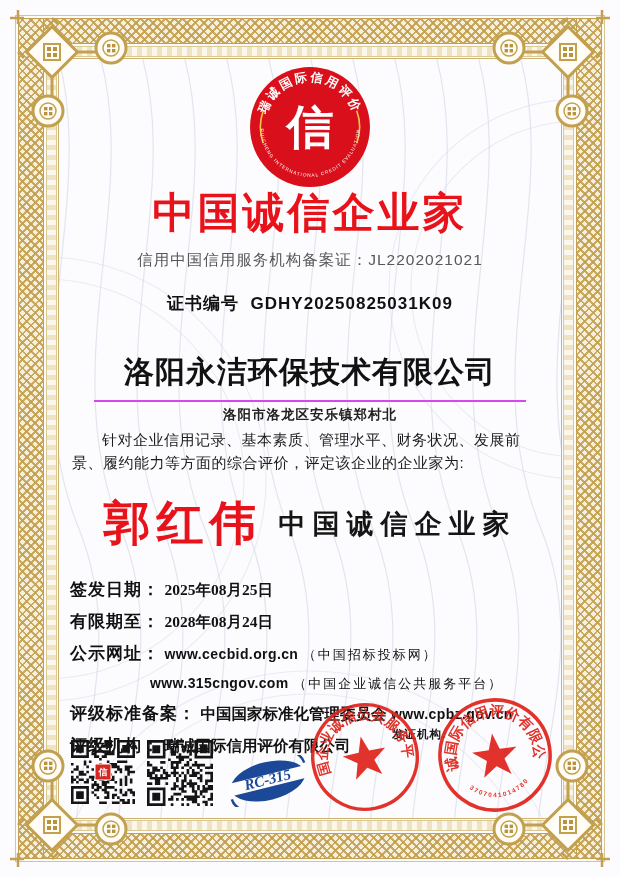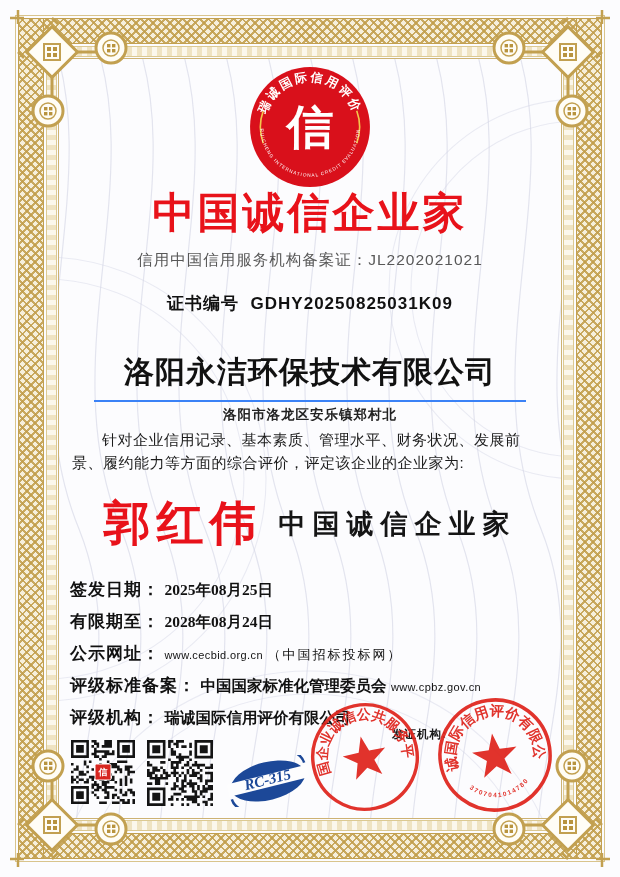--- a/index.html
+++ b/index.html
@@ -32,32 +32,32 @@
   .waves{position:absolute;inset:59px;overflow:hidden;z-index:0;}
   
   .content{position:absolute;inset:0;z-index:2;}
   .blk{position:absolute;left:60px;right:60px;text-align:center;}
   .logo-wrap{top:64px;}
   .cert-title{top:190px;font-size:42px;line-height:46px;font-weight:bold;color:#e8121a;letter-spacing:3px;}
   .record-line{top:250px;font-size:15.5px;color:#585858;letter-spacing:1px;}
   .cert-no{top:292px;font-size:17px;font-weight:bold;color:#111;letter-spacing:1px;}
   .hereby{top:328px;font-family:"Liberation Serif","DejaVu Serif",serif;font-weight:bold;font-size:16px;color:#222;letter-spacing:4px;}
   .company{top:352px;}
-  .company .name{display:block;margin:0 auto;width:432px;padding-bottom:7px;border-bottom:2px solid #3b82f6;
+  .company .name{display:block;margin:0 auto;width:432px;padding-bottom:7px;border-bottom:2px solid #d946ef;
       font-family:"Liberation Serif","DejaVu Serif",serif;font-weight:bold;font-size:30px;color:#111;letter-spacing:1px;}
   .address{top:406px;font-size:13.5px;font-weight:bold;color:#222;letter-spacing:1px;}
   .para{top:428px;left:72px;right:72px;text-align:left;font-size:15px;line-height:23px;color:#1c1c1c;text-indent:2em;letter-spacing:.5px;}
   .honoree{top:492px;display:flex;align-items:center;justify-content:center;gap:16px;}
   .honoree .name{font-size:47px;font-weight:bold;color:#e8121a;letter-spacing:6px;}
   .honoree .title{font-family:"Liberation Serif","DejaVu Serif",serif;font-size:27px;font-weight:bold;color:#151515;letter-spacing:7px;}
   .details{position:absolute;left:70px;top:578px;text-align:left;color:#111;}
   .drow{margin-bottom:9px;white-space:nowrap;}
   .dlabel{font-family:"Liberation Serif","DejaVu Serif",serif;font-weight:bold;font-size:17px;letter-spacing:1px;}
   .dvalue{font-family:"Liberation Serif","DejaVu Serif",serif;font-weight:bold;font-size:15.5px;}
-  .durl{font-size:11px;font-weight:normal;letter-spacing:.4px;}
+  .durl{font-size:14px;font-weight:bold;letter-spacing:.4px;}
   .dnote{font-size:13px;letter-spacing:2px;}
   .indent{padding-left:80px;}
   
   .qr-code{position:absolute;width:64px;height:64px;top:740px;}
   .qr-code svg{width:100%;height:100%;display:block;}
   .qr1{left:71px;}
   .qr2{left:147px;width:66px;height:66px;}
   .qr-badge{position:absolute;left:50%;top:50%;transform:translate(-50%,-50%);
             background:#d7261f;color:#fff;font-size:9px;font-weight:bold;padding:1px 3px;border-radius:2px;border:1px solid #fff;}
   .rc-logo{position:absolute;left:226px;top:755px;width:84px;height:52px;}
@@ -200,20 +200,24 @@
       </div>
       <div class="drow">
         <span class="dlabel">有限期至：</span>
         <span class="dvalue">2028年08月24日</span>
       </div>
       <div class="drow">
         <span class="dlabel">公示网址：</span>
         <span class="durl">www.cecbid.org.cn</span>
         <span class="dnote">（中国招标投标网）</span>
       </div>
+      <div class="drow indent">
+        <span class="durl">www.315cngov.com</span>
+        <span class="dnote">（中国企业诚信公共服务平台）</span>
+      </div>
       <div class="drow">
         <span class="dlabel">评级标准备案：</span>
         <span class="dvalue">中国国家标准化管理委员会</span>
         <span class="durl">www.cpbz.gov.cn</span>
       </div>
       <div class="drow">
         <span class="dlabel">评级机构：</span>
         <span class="dvalue">瑞诚国际信用评价有限公司</span>
       </div>
     </div>

